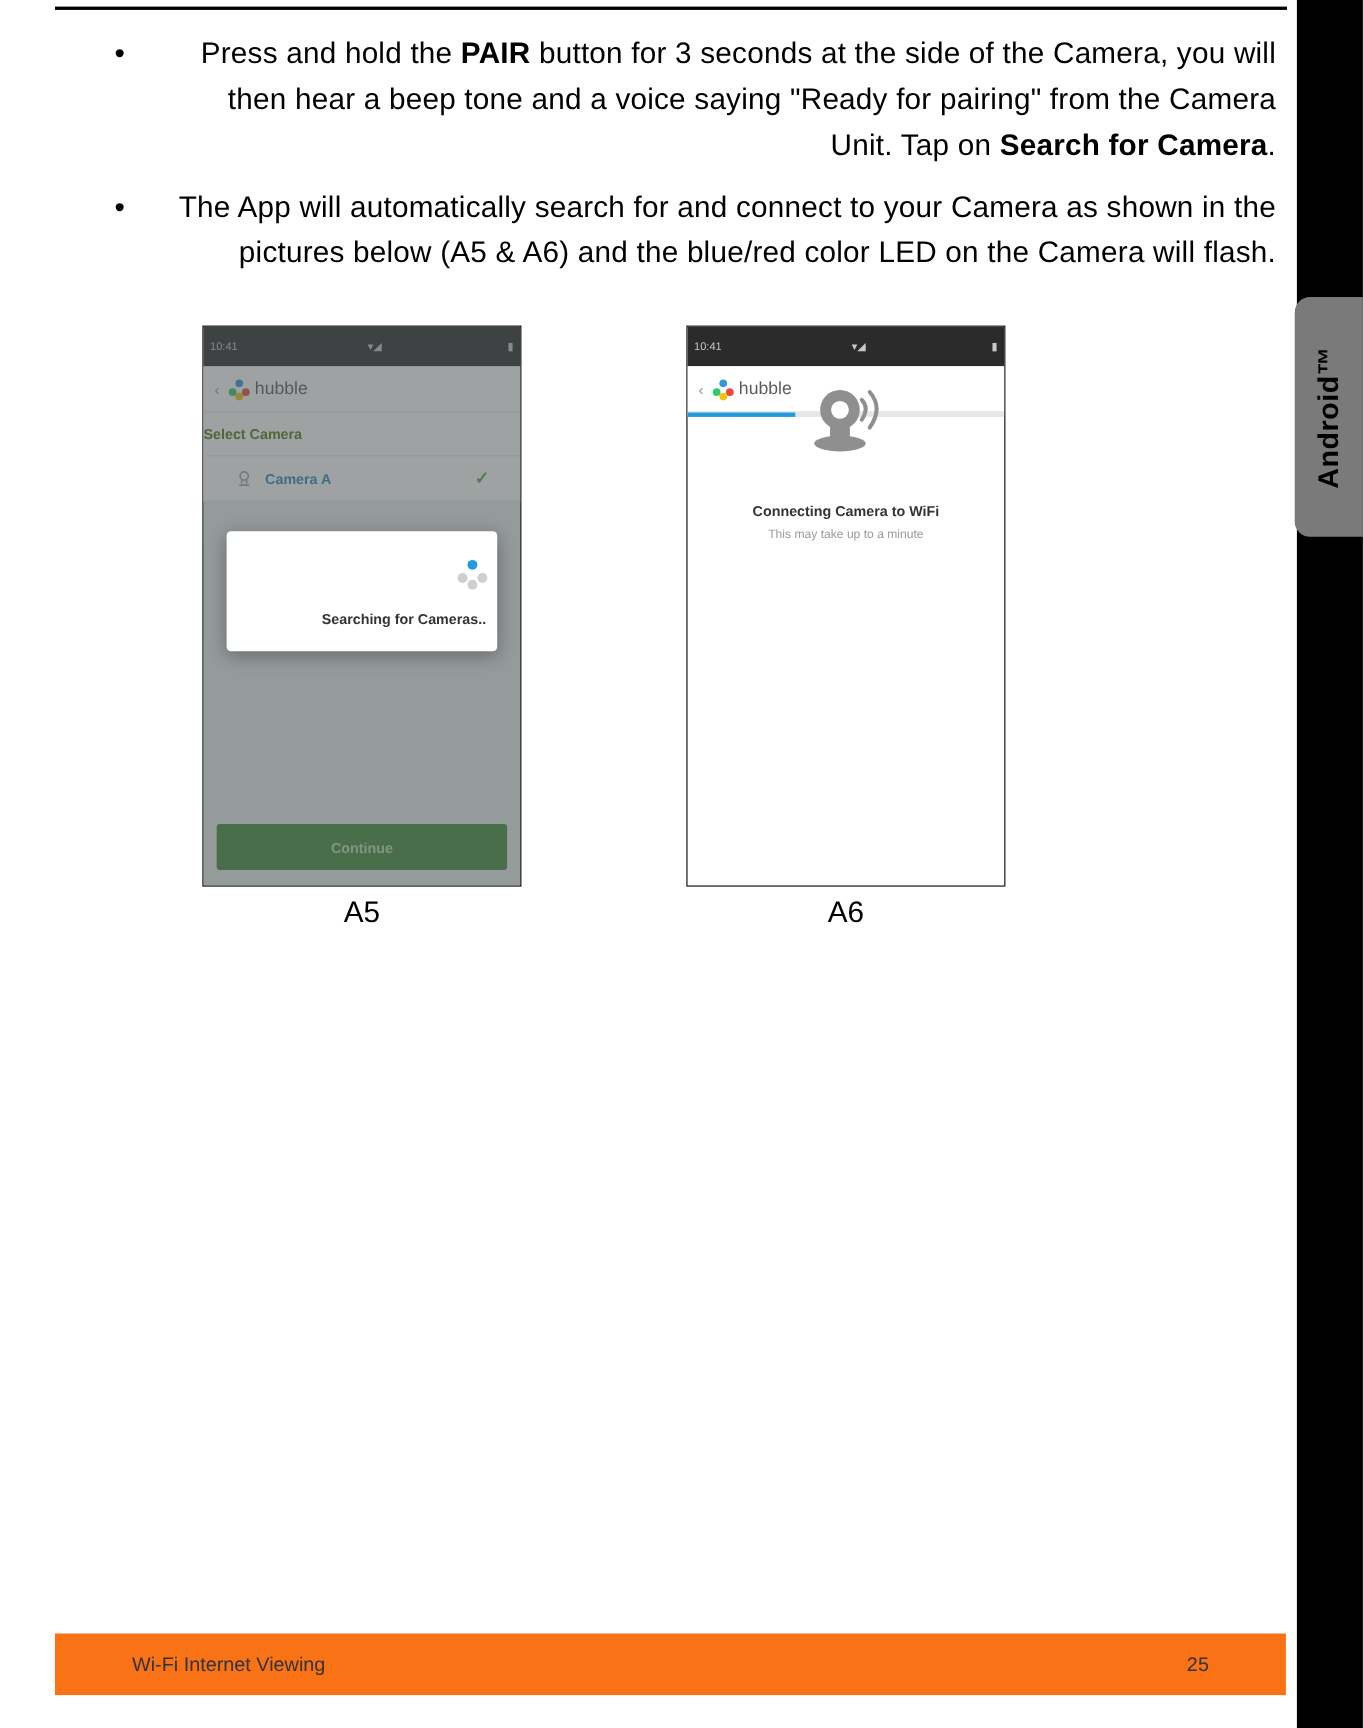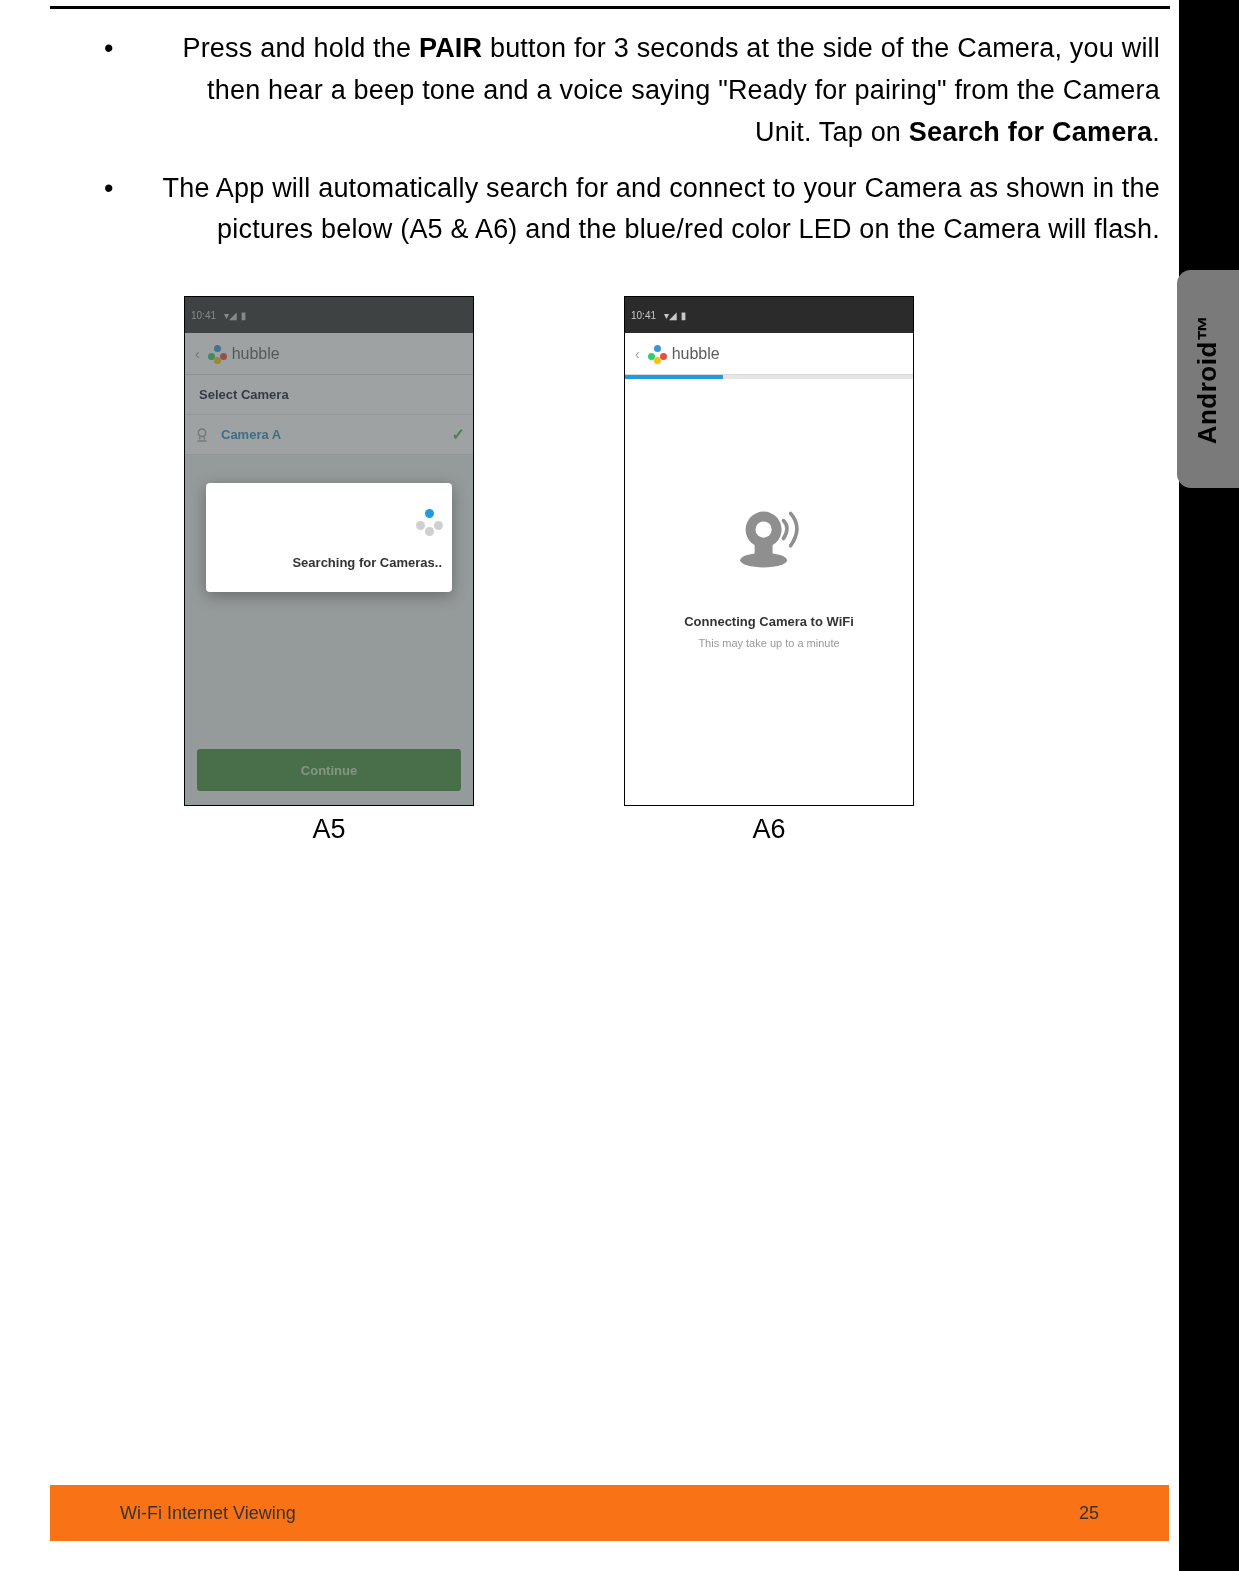--- a/index.html
+++ b/index.html
@@ -17,52 +17,52 @@
   ul.bullets { list-style: none; }
   ul.bullets > li { position: relative; padding-left: 52px; font-size: 27px; line-height: 1.55; letter-spacing: 0.2px; margin-bottom: 14px; text-align: right; }
   ul.bullets > li::before { content: "•"; position: absolute; left: 4px; top: 0; font-size: 27px; }
   .b { font-weight: 700; }
   
   .shots { position: absolute; left: 184px; top: 296px; display: flex; gap: 150px; }
   .shot { display: flex; flex-direction: column; align-items: center; }
   .shot .caption { font-size: 27px; margin-top: 8px; }
   
   .phoneA5 { width: 290px; height: 510px; border: 1px solid #000; background: #e9edee; position: relative; overflow: hidden; }
-  .statusbar { height: 20px; background: #2b2b2b; color: #c8c8c8; font-size: 10px; display: flex; align-items: center; justify-content: flex-start; padding: 18px 6px; gap: 4px; }
+  .statusbar { height: 20px; background: #2b2b2b; color: #c8c8c8; font-size: 10px; display: flex; align-items: center; justify-content: space-between; padding: 18px 6px; gap: 4px; }
   .statusbar .t { margin-right: 4px; }
   .appbar { height: 42px; background: #fff; display: flex; align-items: center; padding: 0 10px; border-bottom: 1px solid #d9d9d9; }
   .hubble-wrap { display: flex; align-items: center; gap: 6px; }
   .hub-icon { width: 18px; height: 18px; position: relative; }
   .hub-icon .d { position: absolute; width: 7px; height: 7px; border-radius: 50%; }
   .hub-icon .d1 { background:#3498db; left:6px; top:0; }
   .hub-icon .d2 { background:#2ecc71; left:0; top:8px; }
   .hub-icon .d3 { background:#e74c3c; left:12px; top:8px; }
   .hub-icon .d4 { background:#f1c40f; left:6px; top:12px; }
   .hubble-text { font-size: 16px; color: #5c5c5c; }
-  .sel-header { background: #fff; padding: 12px 14px; font-size: 13px; font-weight: 700; color: #0f172a; border-bottom: 1px solid #e6e6e6; }
-  .cam-row { background: #fff; padding: 10px 8px; display: flex; align-items: center; gap: 10px; border-bottom: 1px solid #e6e6e6; }
+  .sel-header { background: #fff; padding: 12px 0; font-size: 13px; font-weight: 700; color: #4d7c0f; border-bottom: 1px solid #e6e6e6; }
+  .cam-row { background: #fff; padding: 10px 28px; display: flex; align-items: center; gap: 10px; border-bottom: 1px solid #e6e6e6; }
   .cam-ico { width: 18px; height: 18px; }
   .cam-ico svg { width: 18px; height: 18px; }
   .cam-name { color: #2a8abf; font-size: 13px; font-weight: 600; flex: 1; }
   .check { color: #49b24d; font-size: 16px; font-weight: 700; }
   .a5-overlay { position: absolute; inset: 0; background: rgba(80,85,88,0.55); display: flex; align-items: center; justify-content: center; }
   .dialog { width: 246px; background: #fff; border-radius: 4px; box-shadow: 0 4px 16px rgba(0,0,0,0.3); padding: 26px 10px 22px; display: flex; flex-direction: column; align-items: flex-end; gap: 20px; margin-top: -28px; }
   .spinner { width: 26px; height: 26px; position: relative; }
   .spinner .s { position: absolute; width: 9px; height: 9px; border-radius: 50%; background: #cfcfcf; }
   .spinner .s1 { left: 9px; top: 0; background: #1f9bde; }
   .spinner .s2 { left: 0; top: 12px; }
   .spinner .s3 { left: 18px; top: 12px; }
   .spinner .s4 { left: 9px; top: 18px; }
   .dialog-text { font-size: 13px; font-weight: 700; color: #333; }
   .continue-btn { position: absolute; left: 12px; right: 12px; bottom: 14px; height: 42px; background: #3f8d3a; color: #bfe0b7; border-radius: 3px; display: flex; align-items: center; justify-content: center; font-size: 13px; font-weight: 600; }
   
   .phoneA6 { width: 290px; height: 510px; border: 1px solid #000; background: #fff; position: relative; overflow: hidden; }
   .progressbar { height: 4px; background: #e6e6e6; position: relative; }
   .progressbar .fill { position: absolute; left: 0; top: 0; bottom: 0; width: 34%; background: #1f9bde; }
-  .a6-center { position: absolute; top: 0; left: 0; right: 0; bottom: 0; display: flex; flex-direction: column; align-items: center; justify-content: center; gap: 8px; padding-top: 36px; }
+  .a6-center { position: absolute; top: 0; left: 0; right: 0; bottom: 0; display: flex; flex-direction: column; align-items: center; gap: 8px; padding-top: 36px; }
   .camera-ill { width: 90px; height: 90px; }
   .a6-title { font-size: 13px; font-weight: 700; color: #333; margin-top: 26px; }
   .a6-sub { font-size: 11px; color: #9a9a9a; }
   
   .footerbar { position: absolute; left: 50px; right: 70px; bottom: 30px; height: 56px; background: #f97316; display: flex; align-items: center; justify-content: space-between; padding: 0 70px 0 70px; }
   .footerbar .ft { font-size: 18px; color: #333; }
   .footerbar .pg { font-size: 18px; color: #333; margin-left: 36px; }
 </style>
 </head>
 <body>

